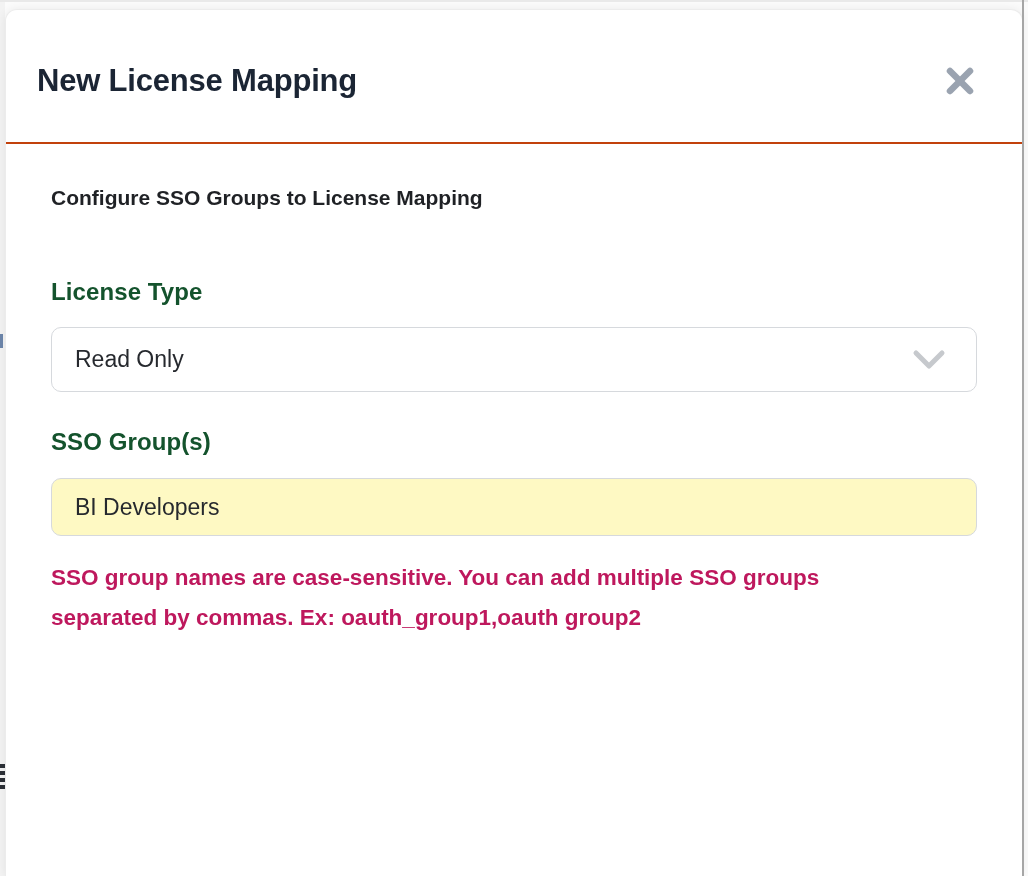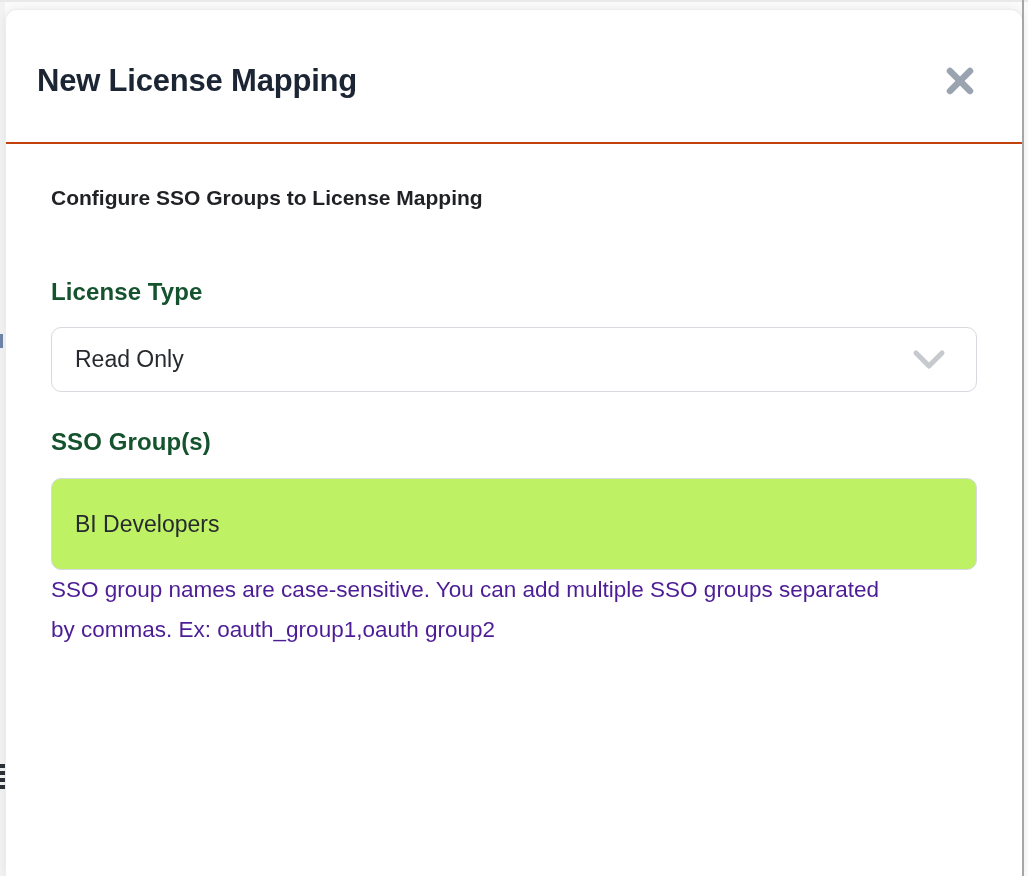--- a/index.html
+++ b/index.html
@@ -85,33 +85,34 @@
     border: 1px solid #d6d9dd; border-radius: 10px;
     background: #ffffff;
     display: flex; align-items: center; justify-content: space-between;
     padding: 0 30px 0 23px;
     cursor: pointer;
   }
   .select-value { font-size: 23px; color: #26292e; }
 
   .text-input {
     margin-top: 22px;
-    width: 100%; height: 92px;
+    width: 100%; height: 58px;
     border: 1px solid #d6d9dd; border-radius: 10px;
-    background: #bef264;
+    background: #fef9c3;
     padding: 0 23px;
     font-family: "Liberation Sans", "DejaVu Sans", sans-serif;
     font-size: 23px; color: #26292e;
     outline: none;
   }
 
   .helper-text {
+    margin-top: 22px;
     max-width: 832px;
-    font-size: 22.5px; color: #4c1d95; line-height: 40px;
-    font-weight: 400;
+    font-size: 22.5px; color: #be185d; line-height: 40px;
+    font-weight: 700;
   }
 </style>
 </head>
 <body>
 
 <div class="top-edge-line"></div>
 <div class="left-strip"></div>
 <div class="bg-blue-fragment"></div>
 <div class="bg-list-fragment">
   <span></span>

